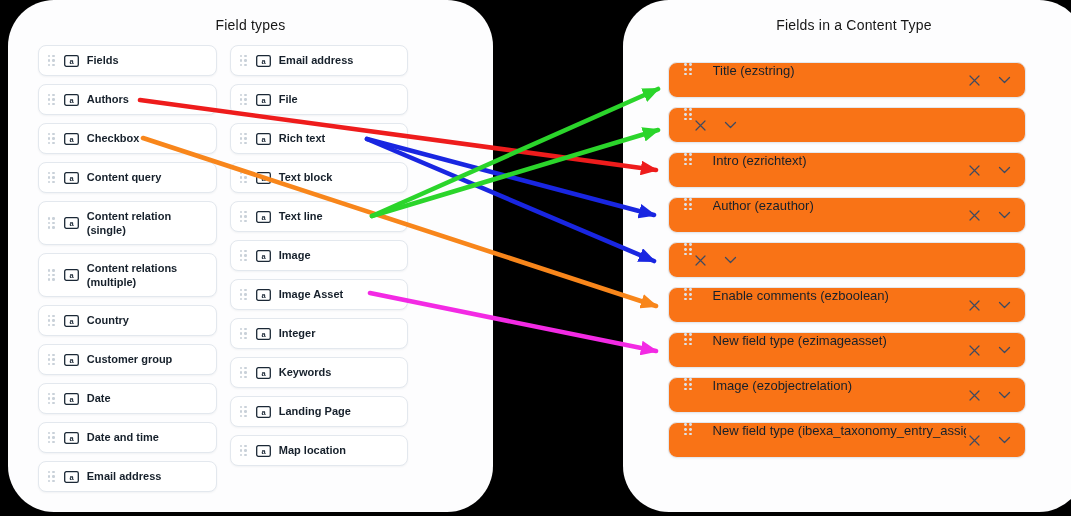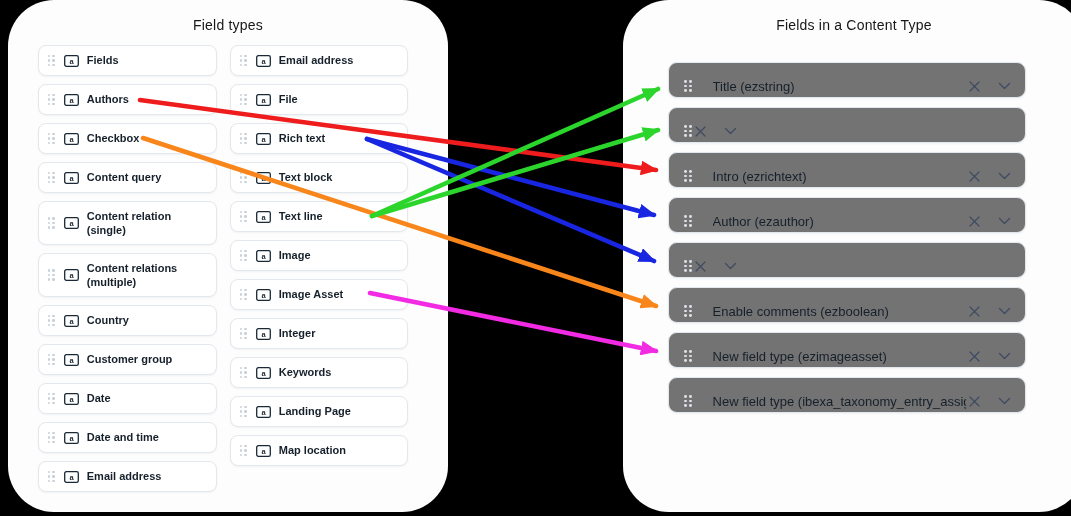--- a/index.html
+++ b/index.html
@@ -1,19 +1,19 @@
 <!DOCTYPE html>
 <html><head>
 <meta charset="utf-8">
 <style>
   html,body{margin:0;padding:0;background:#000;}
   body{width:1071px;height:516px;position:relative;overflow:hidden;
        font-family:"Liberation Sans",sans-serif;-webkit-font-smoothing:antialiased;}
   .panel{position:absolute;top:0;height:512px;background:#fdfdfe;border-radius:46px;}
-  .panel.left{left:8px;width:440px;}
+  .panel.left{left:8px;width:440px;padding-left:45px;}
   .panel.right{left:623px;width:462px;}
   .panel h2{position:absolute;top:17px;left:0;right:0;margin:0;text-align:center;
             font-size:14px;font-weight:400;color:#161616;letter-spacing:.2px;}
   .cols{position:absolute;top:45px;left:30px;display:flex;gap:13px;}
   .col{display:flex;flex-direction:column;gap:8px;}
   .col.c1{width:179px;}
   .col.c2{width:178px;}
   .fitem{box-sizing:border-box;min-height:31px;display:flex;align-items:center;background:#fff;
          border:1px solid #e3e8ee;border-radius:8px;padding:2px 6px 2px 9px;
          box-shadow:0 1px 2px rgba(20,30,50,.05);}
@@ -21,22 +21,22 @@
   .handle{display:grid;grid-template-columns:repeat(2,2.4px);grid-auto-rows:2.4px;
           column-gap:2px;row-gap:2px;margin-right:9px;flex:none;}
   .handle i{background:#c9d1d9;border-radius:50%;}
   .rhandle{grid-template-columns:repeat(2,2.8px);grid-auto-rows:2.8px;margin-right:0;}
   .rhandle i{background:#dde2e8;}
   .ficon{flex:none;color:#1b2836;margin-right:8px;}
   .ficon text{font-family:"Liberation Sans",sans-serif;}
   .flabel{font-size:11px;font-weight:700;color:#16202b;line-height:1.3;}
   .fitem:not(.tall) .flabel{white-space:nowrap;}
   .rows{position:absolute;top:62px;left:45px;width:358px;display:flex;flex-direction:column;gap:9px;}
-  .ritem{box-sizing:border-box;height:36px;display:flex;align-items:center;background:#737373;
-         border:1px solid #e3e8ee;border-radius:9px;padding:12px 12px 0 15px;
+  .ritem{box-sizing:border-box;height:36px;display:flex;background:#f97316;
+         border:1px solid #e3e8ee;border-radius:9px;padding:0 12px 0 15px;
          box-shadow:0 1px 2px rgba(20,30,50,.05);}
   .rlabel{flex:1;margin-left:21px;font-size:13px;font-weight:400;color:#16202b;
           white-space:nowrap;overflow:hidden;}
   .iconbtn{background:none;border:0;padding:2px;margin:0;display:flex;align-items:center;
            color:#3e4a61;cursor:pointer;flex:none;}
   .xbtn{margin-right:13px;}
   #arrows{position:absolute;left:0;top:0;width:1071px;height:516px;pointer-events:none;z-index:5;}
 </style>
 </head>
 <body>
@@ -512,20 +512,41 @@
         <div class="ritem">
     <span class="handle rhandle">
             <i></i>
             <i></i>
             <i></i>
             <i></i>
             <i></i>
             <i></i>
           </span>
     <span class="rlabel">New field type (ezimageasset)</span>
+    <button class="iconbtn xbtn">
+      <svg width="13" height="13" viewBox="0 0 13 13" aria-hidden="true">
+        <path d="M2 2 L11 11 M11 2 L2 11" stroke="currentColor" stroke-width="1.2" stroke-linecap="round" fill="none"></path>
+      </svg>
+    </button>
+    <button class="iconbtn cbtn">
+      <svg width="13" height="8" viewBox="0 0 13 8" aria-hidden="true">
+        <path d="M1.5 1.5 L6.5 6.5 L11.5 1.5" stroke="currentColor" stroke-width="1.3" stroke-linecap="round" stroke-linejoin="round" fill="none"></path>
+      </svg>
+    </button>
+  </div>
+        <div class="ritem">
+    <span class="handle rhandle">
+            <i></i>
+            <i></i>
+            <i></i>
+            <i></i>
+            <i></i>
+            <i></i>
+          </span>
+    <span class="rlabel">Image (ezobjectrelation)</span>
     <button class="iconbtn xbtn">
       <svg width="13" height="13" viewBox="0 0 13 13" aria-hidden="true">
         <path d="M2 2 L11 11 M11 2 L2 11" stroke="currentColor" stroke-width="1.2" stroke-linecap="round" fill="none"></path>
       </svg>
     </button>
     <button class="iconbtn cbtn">
       <svg width="13" height="8" viewBox="0 0 13 8" aria-hidden="true">
         <path d="M1.5 1.5 L6.5 6.5 L11.5 1.5" stroke="currentColor" stroke-width="1.3" stroke-linecap="round" stroke-linejoin="round" fill="none"></path>
       </svg>
     </button>

